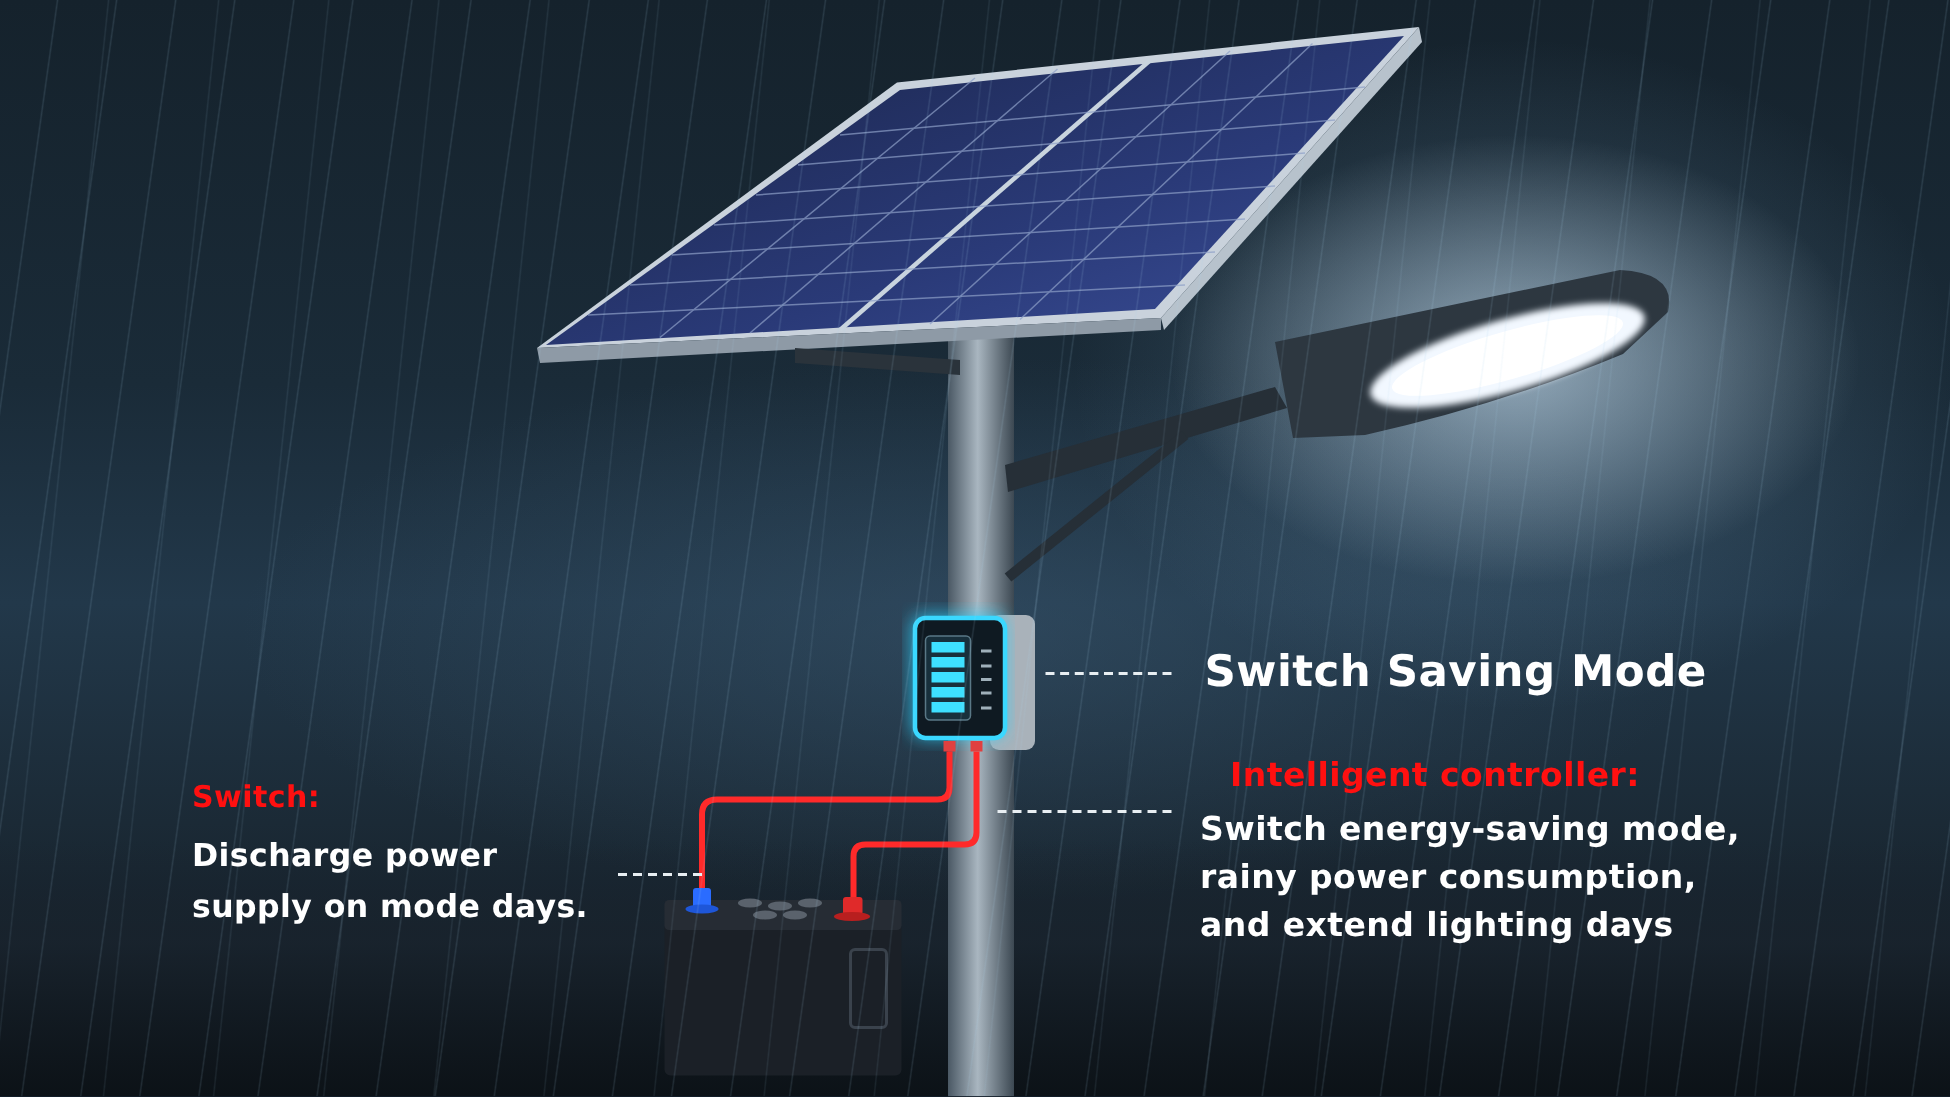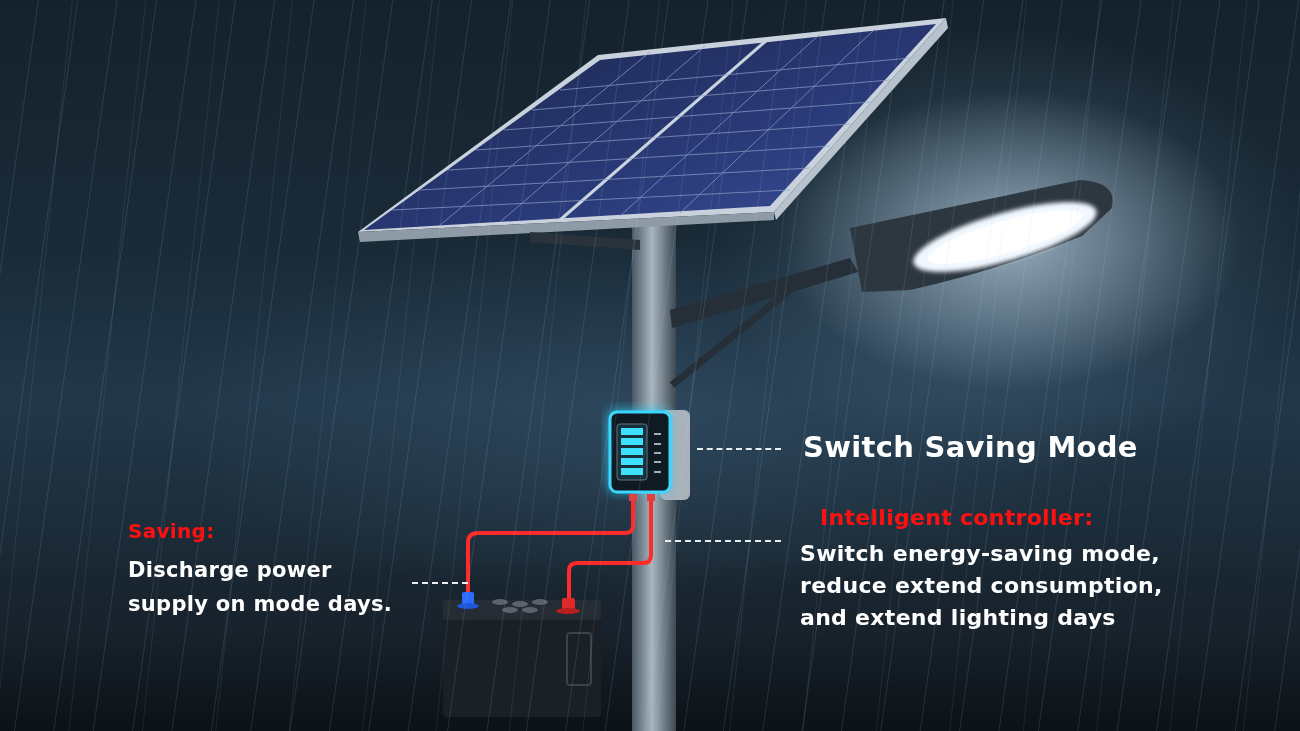--- a/index.html
+++ b/index.html
@@ -142,22 +142,22 @@
 
   <div class="dash" style="left:697px;top:448px;width:84px;"></div>
   <div class="dash" style="left:665px;top:540px;width:116px;"></div>
   <div class="dash" style="left:412px;top:582px;width:56px;"></div>
 
   <div class="label psm">Switch Saving Mode</div>
 
   <div class="label ic-title">Intelligent controller:</div>
   <div class="label ic-body">
     <span class="line">Switch energy-saving mode,</span>
-    <span class="line">reduce extend consumption,</span>
+    <span class="line">rainy power consumption,</span>
     <span class="line">and extend lighting days</span>
   </div>
 
-  <div class="label bat-title">Saving:</div>
+  <div class="label bat-title">Switch:</div>
   <div class="label bat-body">
     <span class="line">Discharge power</span>
     <span class="line">supply on mode days.</span>
   </div>
 </div>
 
 </body></html>

